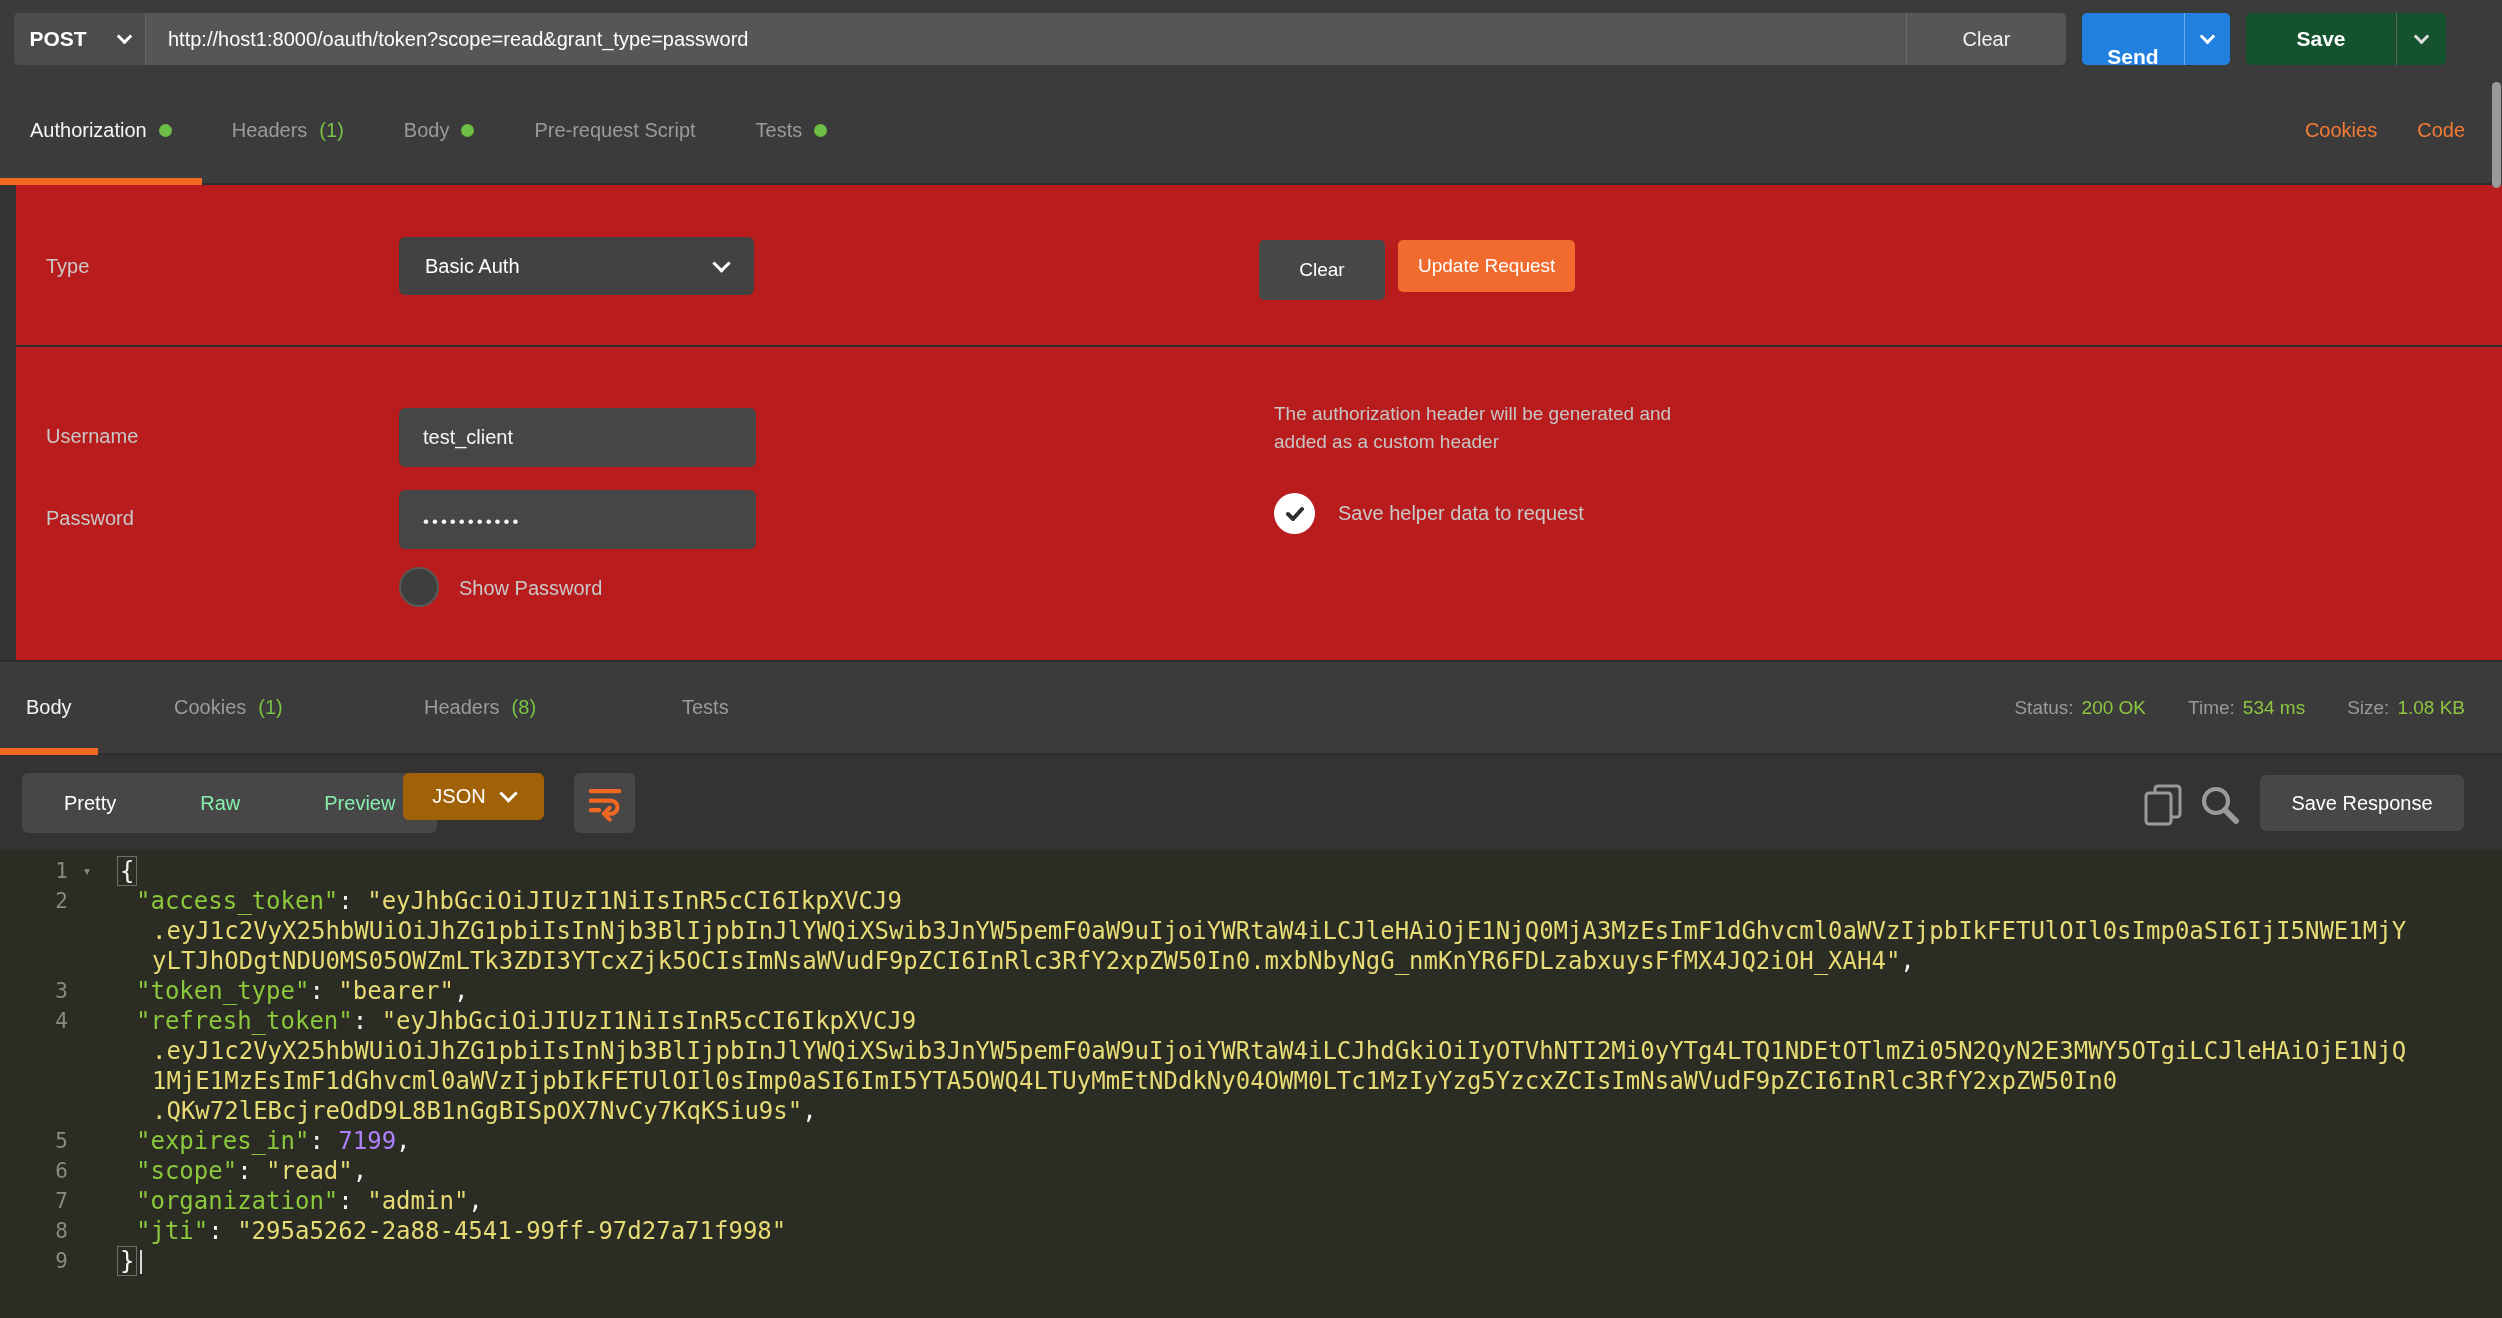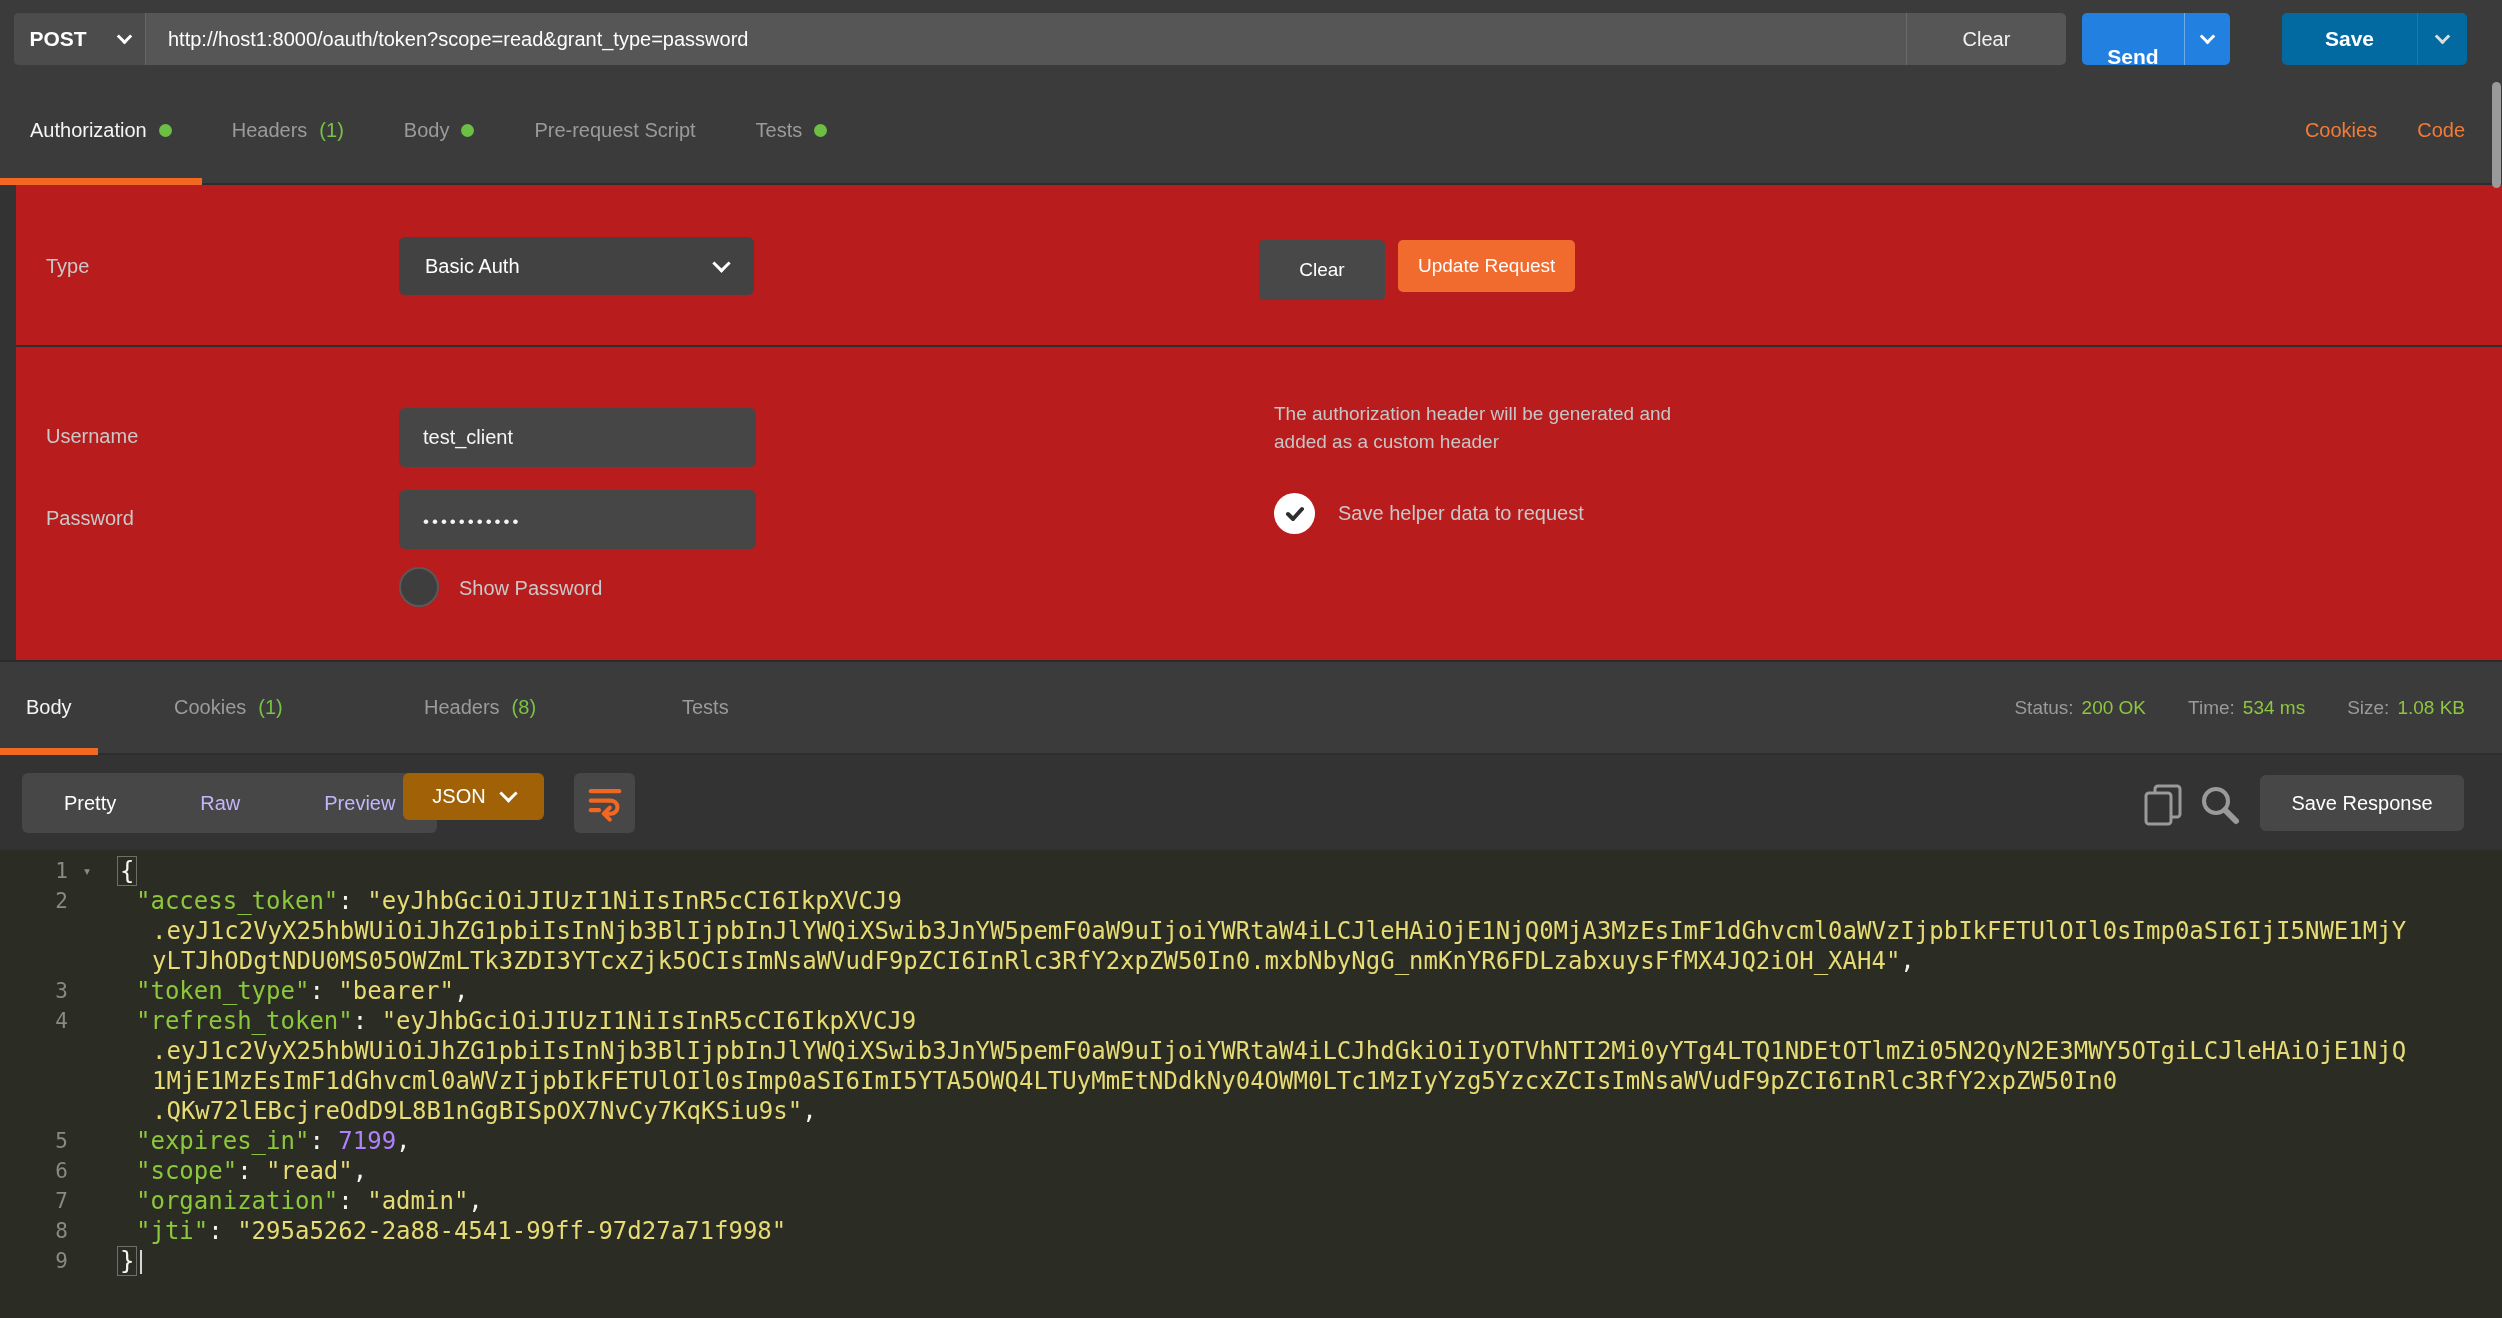--- a/index.html
+++ b/index.html
@@ -14,21 +14,21 @@
   .method { width:132px; background:#4c4c4c; border-right:1px solid #666; display:flex; align-items:center;
             justify-content:center; gap:32px; color:#fff; font-weight:bold; font-size:21px; cursor:pointer; }
   .url { flex:1; display:flex; align-items:center; padding-left:22px; font-size:20px; color:#fdfdfd;
          white-space:nowrap; overflow:hidden; }
   .params { width:160px; border-left:1px solid #6b6b6b; display:flex; align-items:center; justify-content:center;
             font-size:20px; color:#f2f2f2; cursor:pointer; }
   .btn-split { position:absolute; top:13px; height:52px; border-radius:5px; display:flex; overflow:hidden; cursor:pointer; }
   .send { left:2082px; width:148px; background:#2180e0; }
   .send .main { flex:1; display:flex; align-items:center; justify-content:center; font-size:21px; font-weight:bold; color:#fff;margin-top:36px; }
   .send .arrow { width:46px; border-left:1px solid rgba(255,255,255,.35); display:flex; align-items:center; justify-content:center; color:#fff; }
-  .save { left:2246px; width:185px; background:#0369a1;margin-left:36px; }
+  .save { left:2246px; width:200px; background:#14532d; }
   .save .main { flex:1; display:flex; align-items:center; justify-content:center; font-size:21px; font-weight:bold; color:#fff; }
   .save .arrow { width:50px; border-left:1px solid #636363; display:flex; align-items:center; justify-content:center; color:#ddd; }
 
   .chev { display:inline-block; width:11px; height:11px; border-right:3px solid currentColor;
           border-bottom:3px solid currentColor; transform:rotate(45deg); margin-top:-6px; }
   .chev.big { width:13px; height:13px; }
 
   
   .tabrow { position:absolute; top:78px; left:0; right:0; height:107px; background:#3b3b3b;
             border-bottom:2px solid #2d2d2d; display:flex; align-items:stretch; }
@@ -66,21 +66,21 @@
                border-top:2px solid #2b2b2b; border-bottom:2px solid #2d2d2d; }
   .resp-tabs .rtab { position:absolute; top:0; bottom:0; padding:0 26px; }
   .meta { position:absolute; right:37px; top:0; bottom:0; display:flex; align-items:center; gap:42px; font-size:19px; }
   .meta .lab { color:#9a9a9a; margin-right:8px; }
   .meta .val { color:#8dc63f; }
 
   
   .resp-toolbar { position:absolute; top:755px; left:0; right:0; height:95px; background:#333333; }
   .view-group { position:absolute; left:22px; top:18px; height:60px; background:#474747; border-radius:6px;
                 display:flex; align-items:center; }
-  .view-item { padding:0 42px; font-size:20px; color:#c4b5fd; cursor:pointer; }
+  .view-item { padding:0 42px; font-size:20px; color:#86efac; cursor:pointer; }
   .view-item.active { color:#fff; }
   .json-dd { position:absolute; left:403px; top:18px; height:47px; width:141px; background:#a16207;
              border-radius:6px; display:flex; align-items:center; justify-content:center; gap:16px;
              font-size:20px; color:#fff; cursor:pointer; }
   .wrap-btn { position:absolute; left:574px; top:18px; width:61px; height:60px; background:#474747;
               border-radius:6px; display:flex; align-items:center; justify-content:center; cursor:pointer; }
   .icon-btn { position:absolute; top:28px; width:44px; height:44px; display:flex; align-items:center;
               justify-content:center; cursor:pointer; }
   .save-resp { position:absolute; left:2260px; top:20px; width:204px; height:56px; background:#474747;
                border-radius:6px; display:flex; align-items:center; justify-content:center; font-size:20px;

